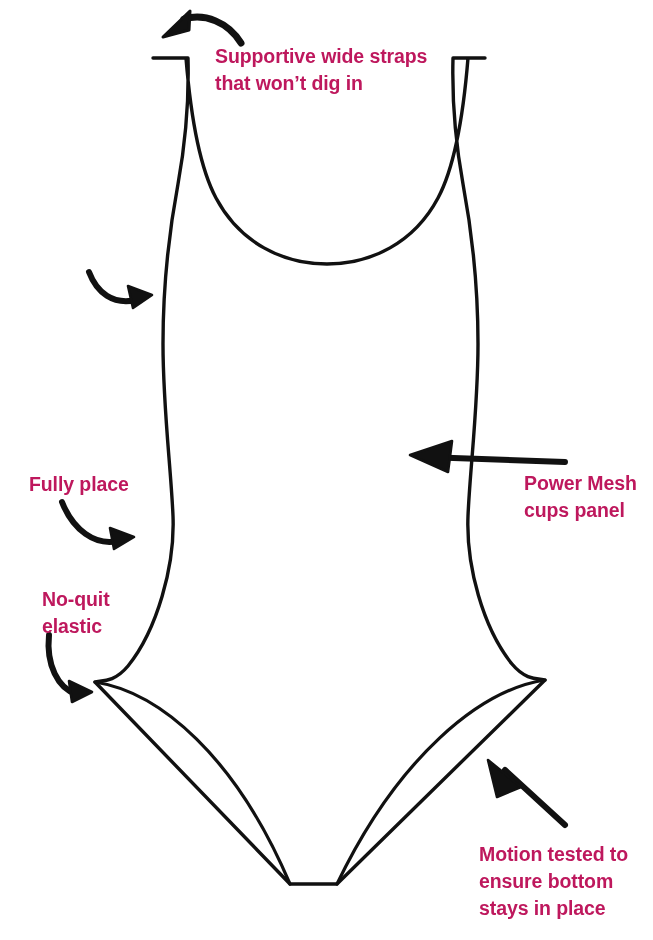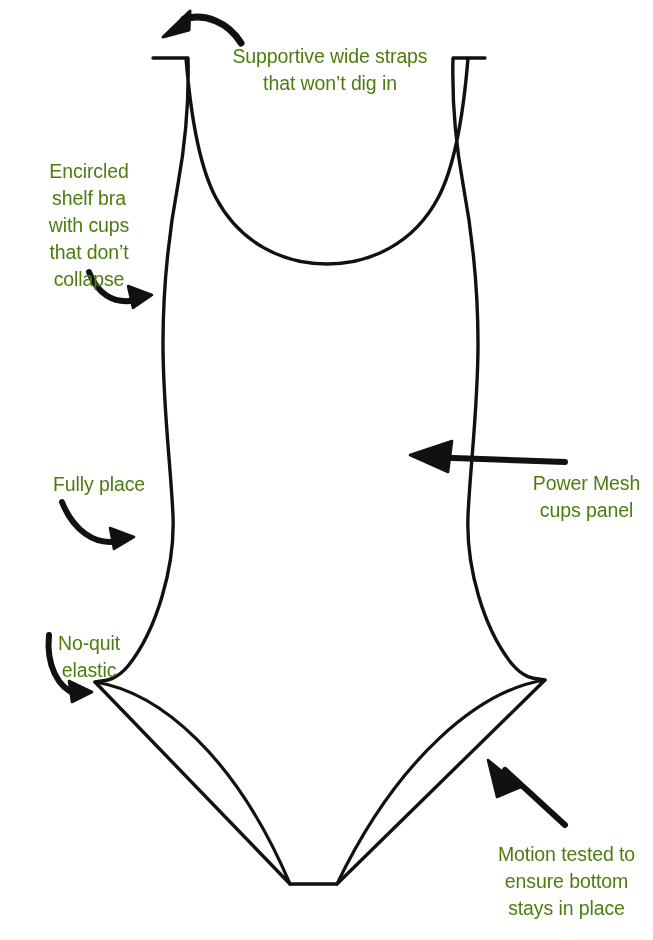--- a/index.html
+++ b/index.html
@@ -19,34 +19,33 @@
   }
   #art {
     position: absolute;
     left: 0;
     top: 0;
     width: 653px;
     height: 940px;
   }
   .anno {
     position: absolute;
-    color: #4d7c0f;
+    color: #be185d;
     font-family: "Liberation Sans", sans-serif;
     font-size: 19.5px;
-    font-weight: 400;
+    font-weight: 700;
     line-height: 27px;
     letter-spacing: -0.1px;
     white-space: pre-line;
-    text-align: center;
     -webkit-font-smoothing: antialiased;
   }
   .anno-straps   { left: 215px; top: 43px;  width: 230px; }
   .anno-shelfbra { left: 29px;  top: 158px; width: 120px; }
   .anno-lined    { left: 29px;  top: 471px; width: 140px; }
-  .anno-elastic  { left: 29px;  top: 586px; width: 120px; margin-top: 44px; }
+  .anno-elastic  { left: 42px;  top: 586px; width: 120px; }
   .anno-mesh     { left: 524px; top: 470px; width: 125px; }
   .anno-motion   { left: 479px; top: 841px; width: 175px; }
 </style>
 </head>
 <body>
 
 <div id="page">
 
   <svg id="art" viewBox="0 0 653 940" xmlns="http://www.w3.org/2000/svg">
 
@@ -110,25 +109,20 @@
 
     <g>
       <path d="M 565 825 L 505 770" fill="none" stroke="#111111" stroke-width="6" stroke-linecap="round"></path>
       <path d="M 488 760 L 521 787 L 497 797 Z" fill="#111111" stroke="#111111" stroke-width="2.6" stroke-linejoin="round"></path>
     </g>
   </svg>
 
   <div class="anno anno-straps">Supportive wide straps
 that won’t dig in</div>
 
-  <div class="anno anno-shelfbra">Encircled
-shelf bra
-with cups
-that don’t
-collapse</div>
 
   <div class="anno anno-lined">Fully place</div>
 
   <div class="anno anno-elastic">No-quit
 elastic</div>
 
   <div class="anno anno-mesh">Power Mesh
 cups panel</div>
 
   <div class="anno anno-motion">Motion tested to

